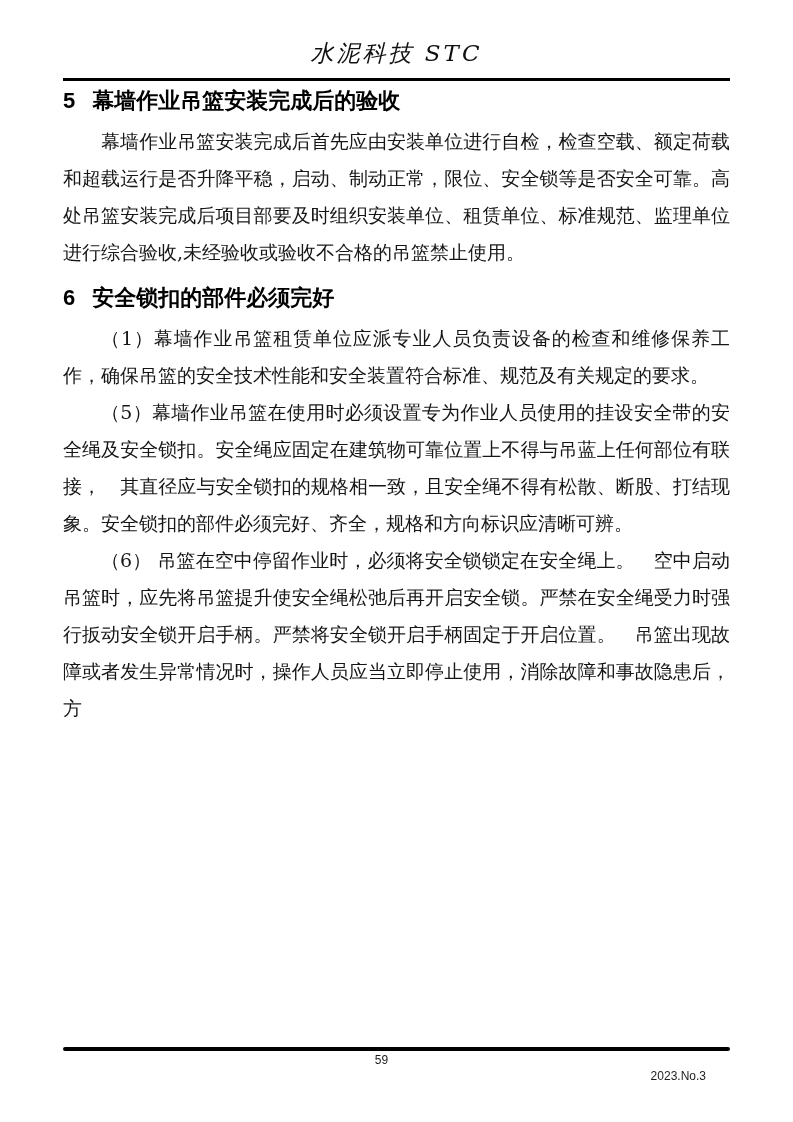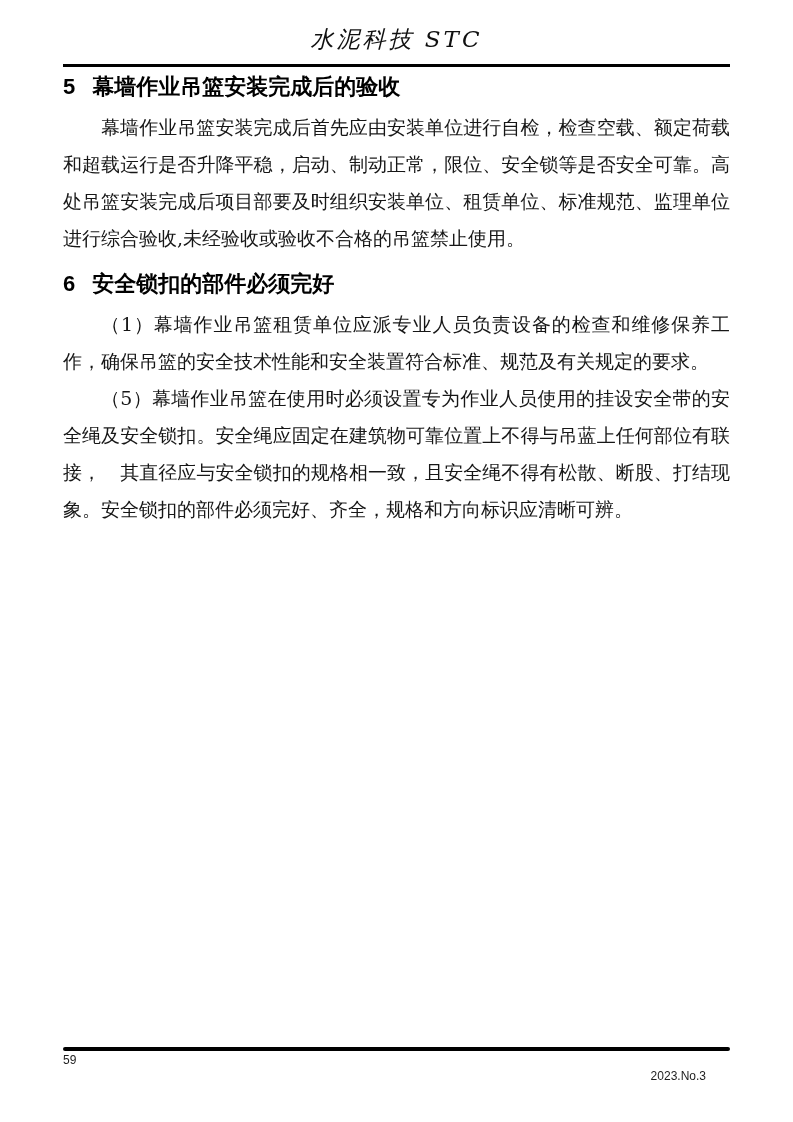--- a/index.html
+++ b/index.html
@@ -6,21 +6,21 @@
   .page {
     position: relative;
     width: 793px;
     height: 1122px;
     margin: 0 auto;
     background: #ffffff;
     overflow: hidden;
     font-family: "DejaVu Serif", "Liberation Serif", serif;
     color: #141414;
   }
-  .header { padding-top: 24px; text-align: center; }
+  .header { padding-top: 38px; text-align: center; }
   .journal-title {
     font-size: 23px;
     font-style: italic;
     letter-spacing: 3px;
     color: #101010;
     font-family: "DejaVu Serif", serif;
   }
   .header-rule {
     margin: 9px 63px 0 63px;
     height: 3px;
@@ -65,20 +65,21 @@
     height: 18px;
     margin-top: 2px;
     font-family: "Liberation Sans", "DejaVu Sans", sans-serif;
     font-size: 12px;
     color: #1d1d1d;
   }
   .page-num {
     position: absolute;
     left: 0;
     right: 30px;
+    text-align: center;
   }
   .issue {
     position: absolute;
     right: 24px;
     top: 0;
     margin-top: 16px;
   }
 </style>
 </head>
 <body>
@@ -104,20 +105,21 @@
       <span class="sec-title">安全锁扣的部件必须完好</span>
     </h2>
 
     <p class="body-par">（1）幕墙作业吊篮租赁单位应派专业人员负责设备的检查和维修保养工作，确保吊篮的安全技术性能和安全装置符合标准、规范及有关规定的要求。</p>
 
     <p class="body-par">（5）幕墙作业吊篮在使用时必须设置专为作业人员使用的挂设安全带的安全绳及安全锁扣。安全绳应固定在建筑物可靠位置上不得与吊蓝上任何部位有联接，　其直径应与安全锁扣的规格相一致，且安全绳不得有松散、断股、打结现象。安全锁扣的部件必须完好、齐全，规格和方向标识应清晰可辨。</p>
 
 
 
 
+    <p class="body-par">（6） 吊篮在空中停留作业时，必须将安全锁锁定在安全绳上。　空中启动吊篮时，应先将吊篮提升使安全绳松弛后再开启安全锁。严禁在安全绳受力时强行扳动安全锁开启手柄。严禁将安全锁开启手柄固定于开启位置。　吊篮出现故障或者发生异常情况时，操作人员应当立即停止使用，消除故障和事故隐患后，方</p>
 
   </div>
 
   <div class="footer">
     <div class="footer-rule"></div>
     <div class="footer-row">
       <span class="page-num">59</span>
       <span class="issue">2023.No.3</span>
     </div>
   </div>

